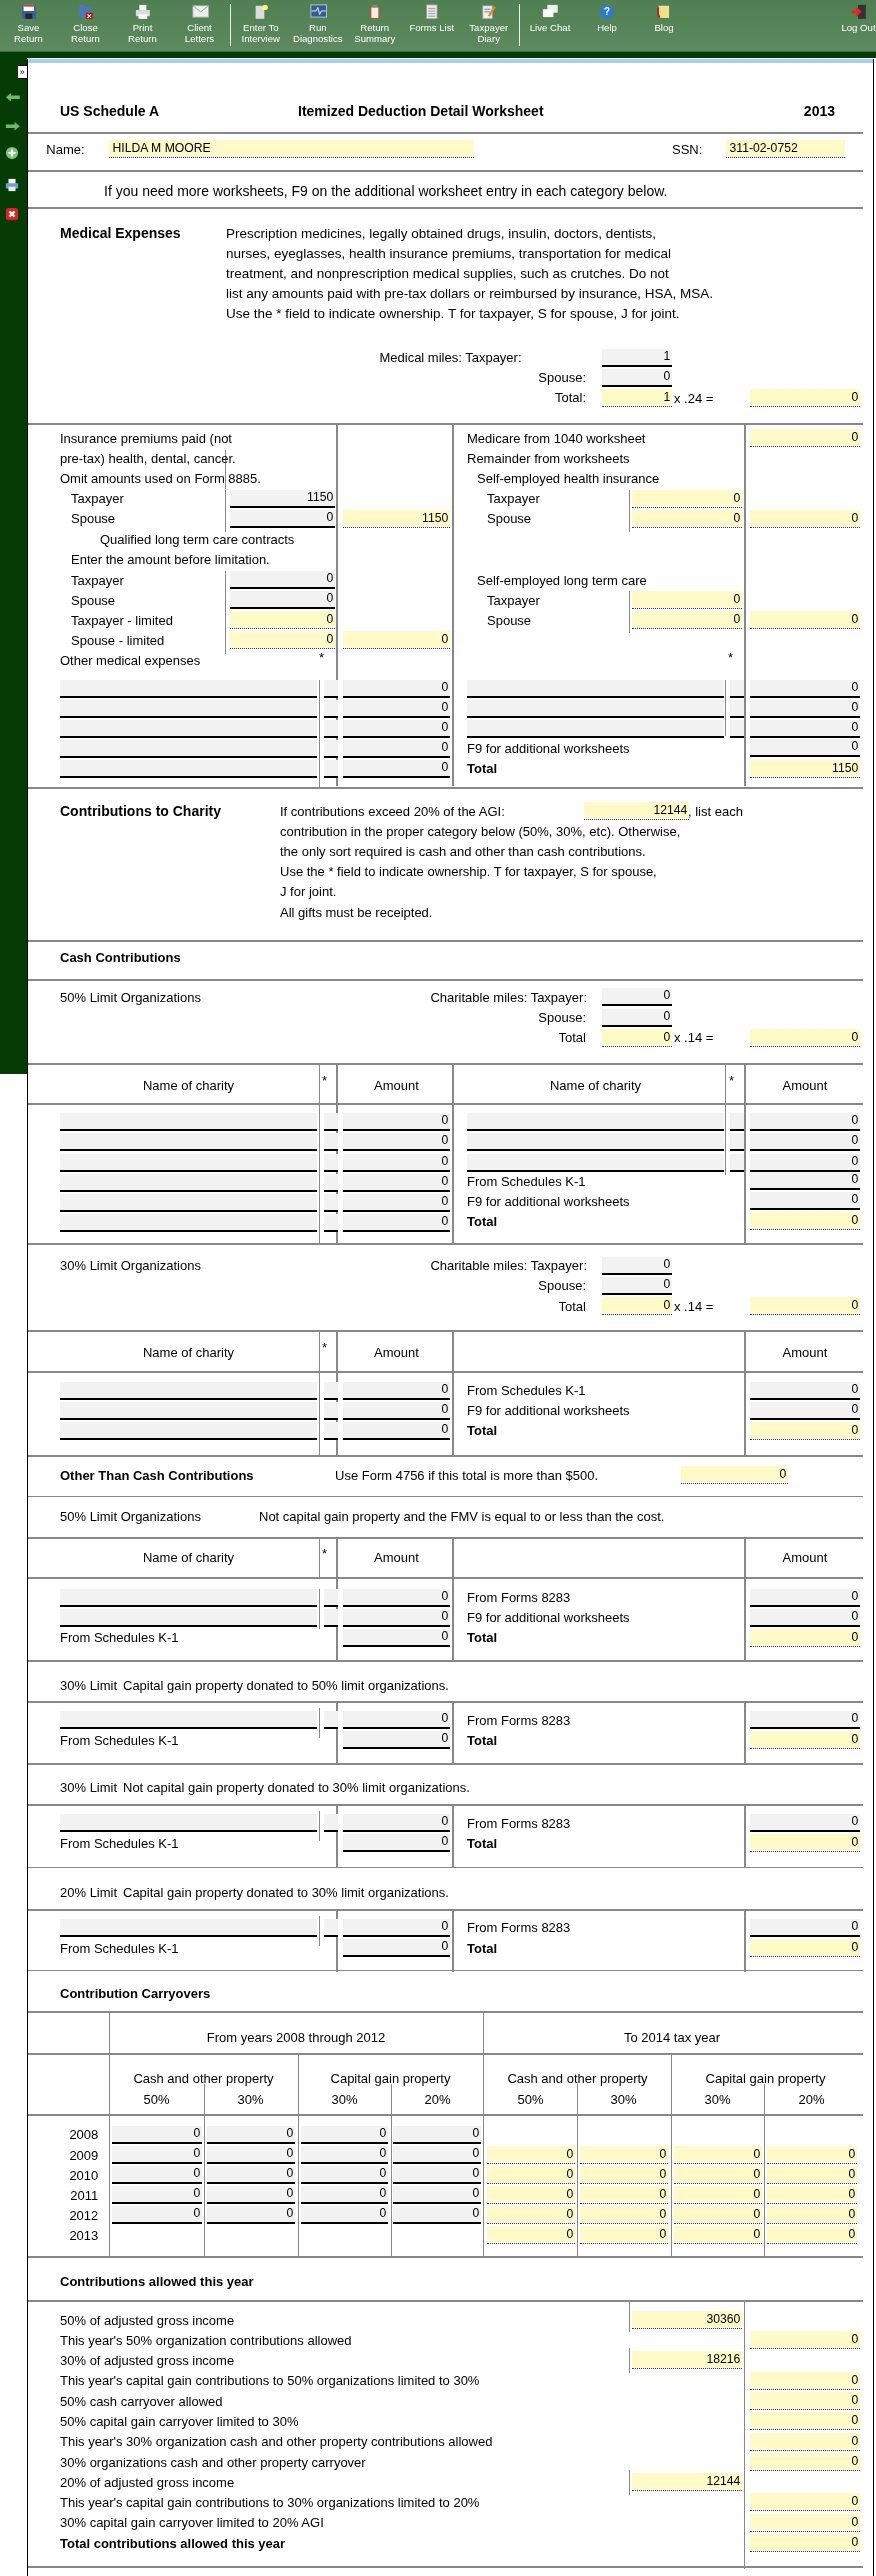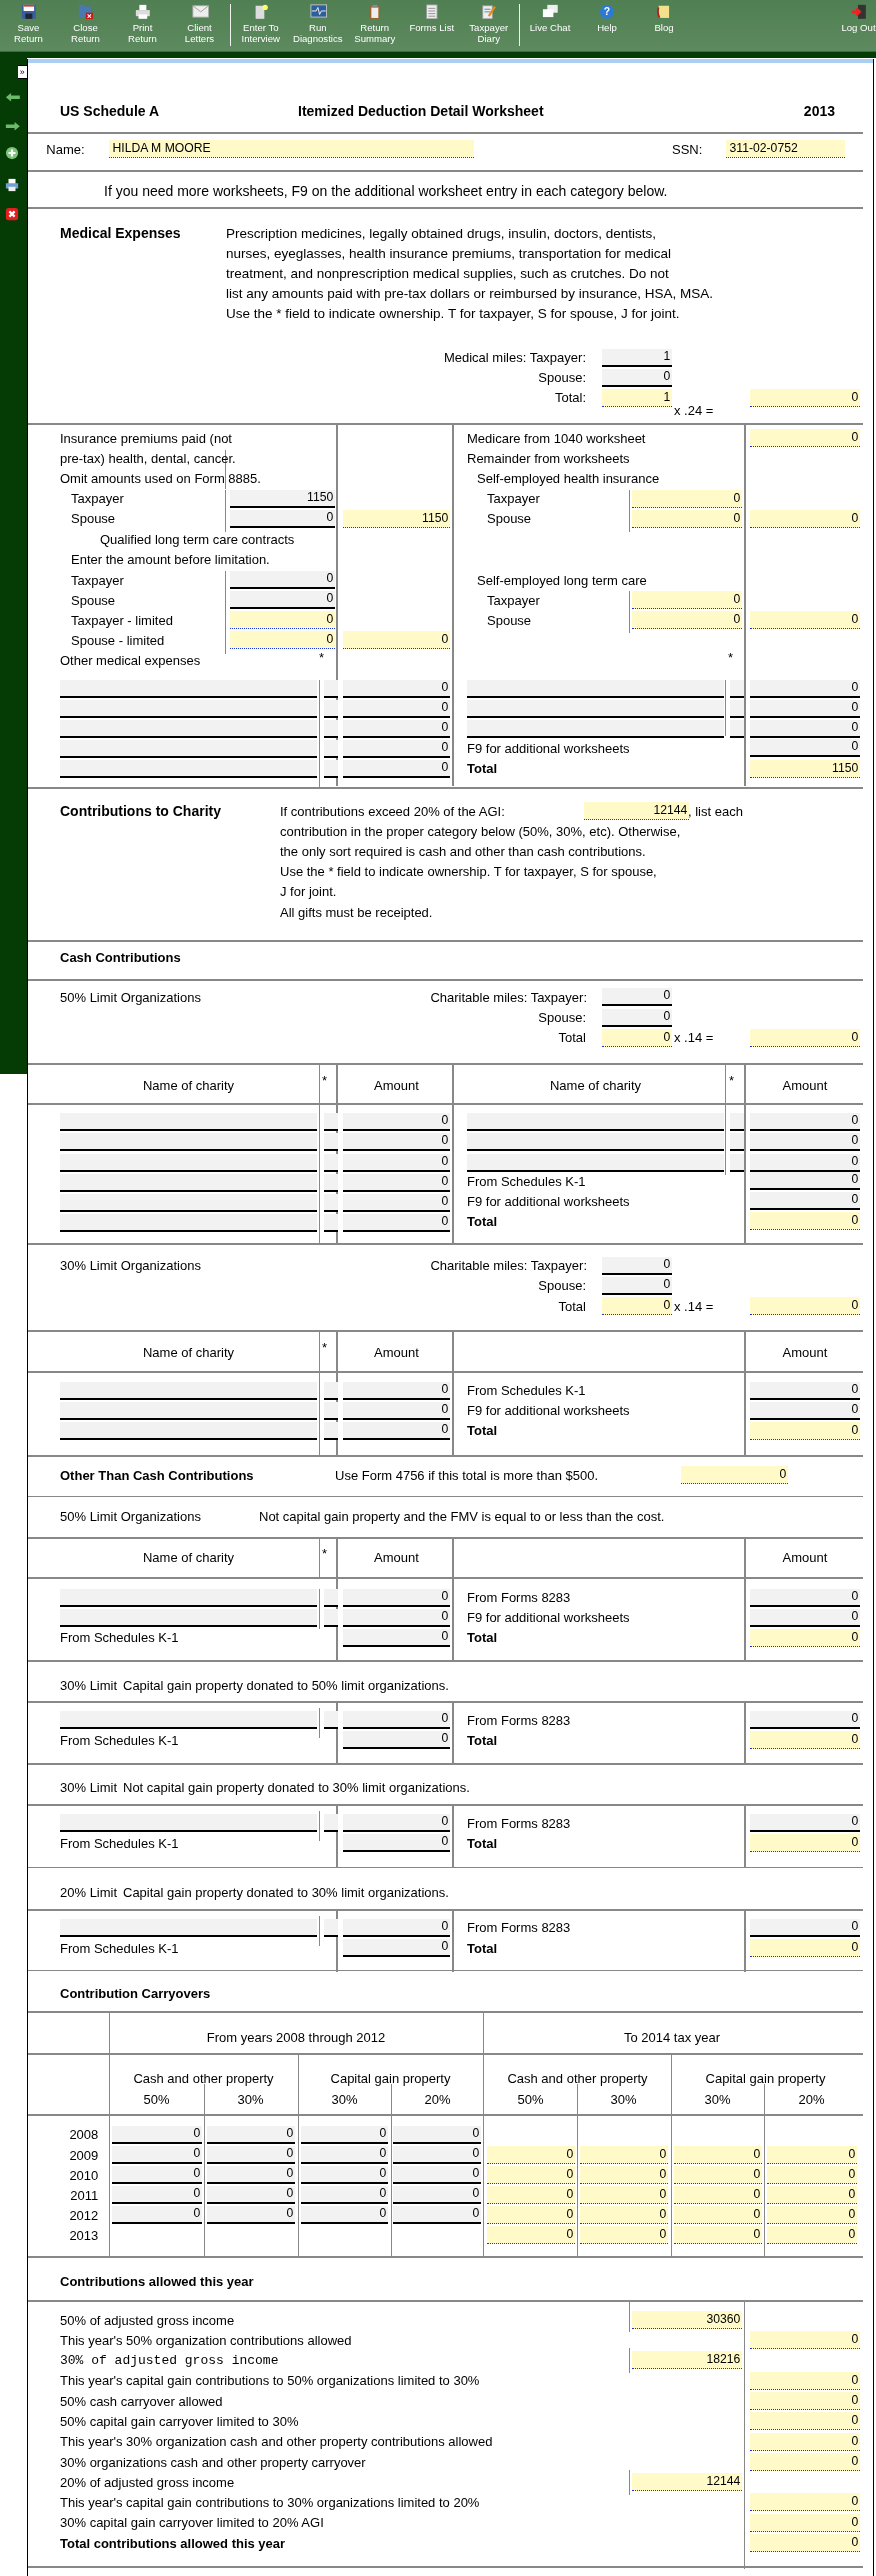--- a/index.html
+++ b/index.html
@@ -234,27 +234,27 @@
     <div class="fld-calc left" style="left: 698px; top: 81px; width: 119px;">311-02-0752</div>
     <div class="hr" style="left: 0px; top: 111px;"></div>
     <div class="txt" style="left: 76px; top: 125px; font-size: 14px;">If you need more worksheets,  F9 on the additional worksheet entry in each category below.</div>
     <div class="hr" style="left: 0px; top: 148px;"></div>
     <div class="txt bold" style="left: 32px; top: 167px; font-size: 14px;">Medical Expenses</div>
     <div class="txt" style="left: 198px; top: 167px; font-size: 13.5px;">Prescription medicines,  legally obtained drugs,  insulin,  doctors,  dentists,</div>
     <div class="txt" style="left: 198px; top: 187px; font-size: 13.5px;">nurses,  eyeglasses,  health insurance premiums,  transportation for medical</div>
     <div class="txt" style="left: 198px; top: 207px; font-size: 13.5px;">treatment,  and nonprescription medical supplies,  such as crutches.   Do not</div>
     <div class="txt" style="left: 198px; top: 227px; font-size: 13.5px;">list any amounts paid with pre-tax dollars or reimbursed by insurance,  HSA,  MSA.</div>
     <div class="txt" style="left: 198px; top: 247px; font-size: 13.5px;">Use the *   field to indicate ownership.  T for taxpayer,  S for spouse,  J for joint.</div>
-    <div class="txt r" style="left: 287px; top: 291px; width: 271px;">Medical miles:  Taxpayer:</div>
+    <div class="txt r" style="left: 287px; top: 291px; width: 271px; text-align: center;">Medical miles:  Taxpayer:</div>
     <div class="fld-in" style="left: 574px; top: 290px; width: 70px;">1</div>
     <div class="txt r" style="left: 462px; top: 311px; width: 96px;">Spouse:</div>
     <div class="fld-in" style="left: 574px; top: 310px; width: 70px;">0</div>
     <div class="txt r" style="left: 462px; top: 331px; width: 96px;">Total:</div>
     <div class="fld-calc" style="left: 574px; top: 330px; width: 70px;">1</div>
-    <div class="txt" style="left: 646px; top: 344px;">x  .24  =</div>
+    <div class="txt" style="left: 646px; top: 332px;">x  .24  =</div>
     <div class="fld-calc" style="left: 722px; top: 330px; width: 110px;">0</div>
     <div class="hr" style="left: 0px; top: 364px;"></div>
     <div class="vr" style="left: 308px; top: 364px; height: 363px;"></div>
     <div class="vr" style="left: 424px; top: 364px; height: 363px;"></div>
     <div class="vr" style="left: 716px; top: 364px; height: 363px;"></div>
     <div class="vrthin" style="left: 197px; top: 391px; height: 39px;"></div>
     <div class="txt" style="left: 32px; top: 372px;">Insurance premiums paid  (not</div>
     <div class="txt" style="left: 32px; top: 392px;">pre-tax)  health,  dental,  cancer.</div>
     <div class="txt" style="left: 32px; top: 412px;">Omit amounts used on Form 8885.</div>
     <div class="txt" style="left: 43px; top: 432px;">Taxpayer</div>
@@ -587,21 +587,21 @@
     <div class="hr" style="left: 0px; top: 2197px;"></div>
     <div class="txt bold" style="left: 32px; top: 2215px;">Contributions allowed this year</div>
     <div class="hr" style="left: 0px; top: 2241px;"></div>
     <div class="vrthin" style="left: 601px; top: 2241px; height: 24.5px;"></div>
     <div class="vrthin" style="left: 716px; top: 2241px; height: 269px;"></div>
     <div class="txt" style="left: 32px; top: 2254px;">50% of adjusted gross income</div>
     <div class="vrthin" style="left: 601px; top: 2248px; height: 24.5px;"></div>
     <div class="fld-calc" style="left: 604px; top: 2252px; width: 110px;">30360</div>
     <div class="txt" style="left: 32px; top: 2274px;">This year's 50% organization contributions allowed</div>
     <div class="fld-calc" style="left: 722px; top: 2272px; width: 110px;">0</div>
-    <div class="txt" style="left: 32px; top: 2294px; font-family: Liberation Mono, monospace;">30% of adjusted gross income</div>
+    <div class="txt" style="left: 32px; top: 2294px;">30% of adjusted gross income</div>
     <div class="vrthin" style="left: 601px; top: 2289px; height: 24.5px;"></div>
     <div class="fld-calc" style="left: 604px; top: 2292px; width: 110px; padding-left: 24px;">18216</div>
     <div class="txt" style="left: 32px; top: 2314px;">This year's capital gain contributions to 50% organizations limited to 30%</div>
     <div class="fld-calc" style="left: 722px; top: 2313px; width: 110px;">0</div>
     <div class="txt" style="left: 32px; top: 2335px;">50% cash carryover allowed</div>
     <div class="fld-calc" style="left: 722px; top: 2333px; width: 110px;">0</div>
     <div class="txt" style="left: 32px; top: 2355px;">50% capital gain carryover limited to 30%</div>
     <div class="fld-calc" style="left: 722px; top: 2353px; width: 110px;">0</div>
     <div class="txt" style="left: 32px; top: 2375px;">This year's 30% organization cash and other property contributions allowed</div>
     <div class="fld-calc" style="left: 722px; top: 2374px; width: 110px;">0</div>

